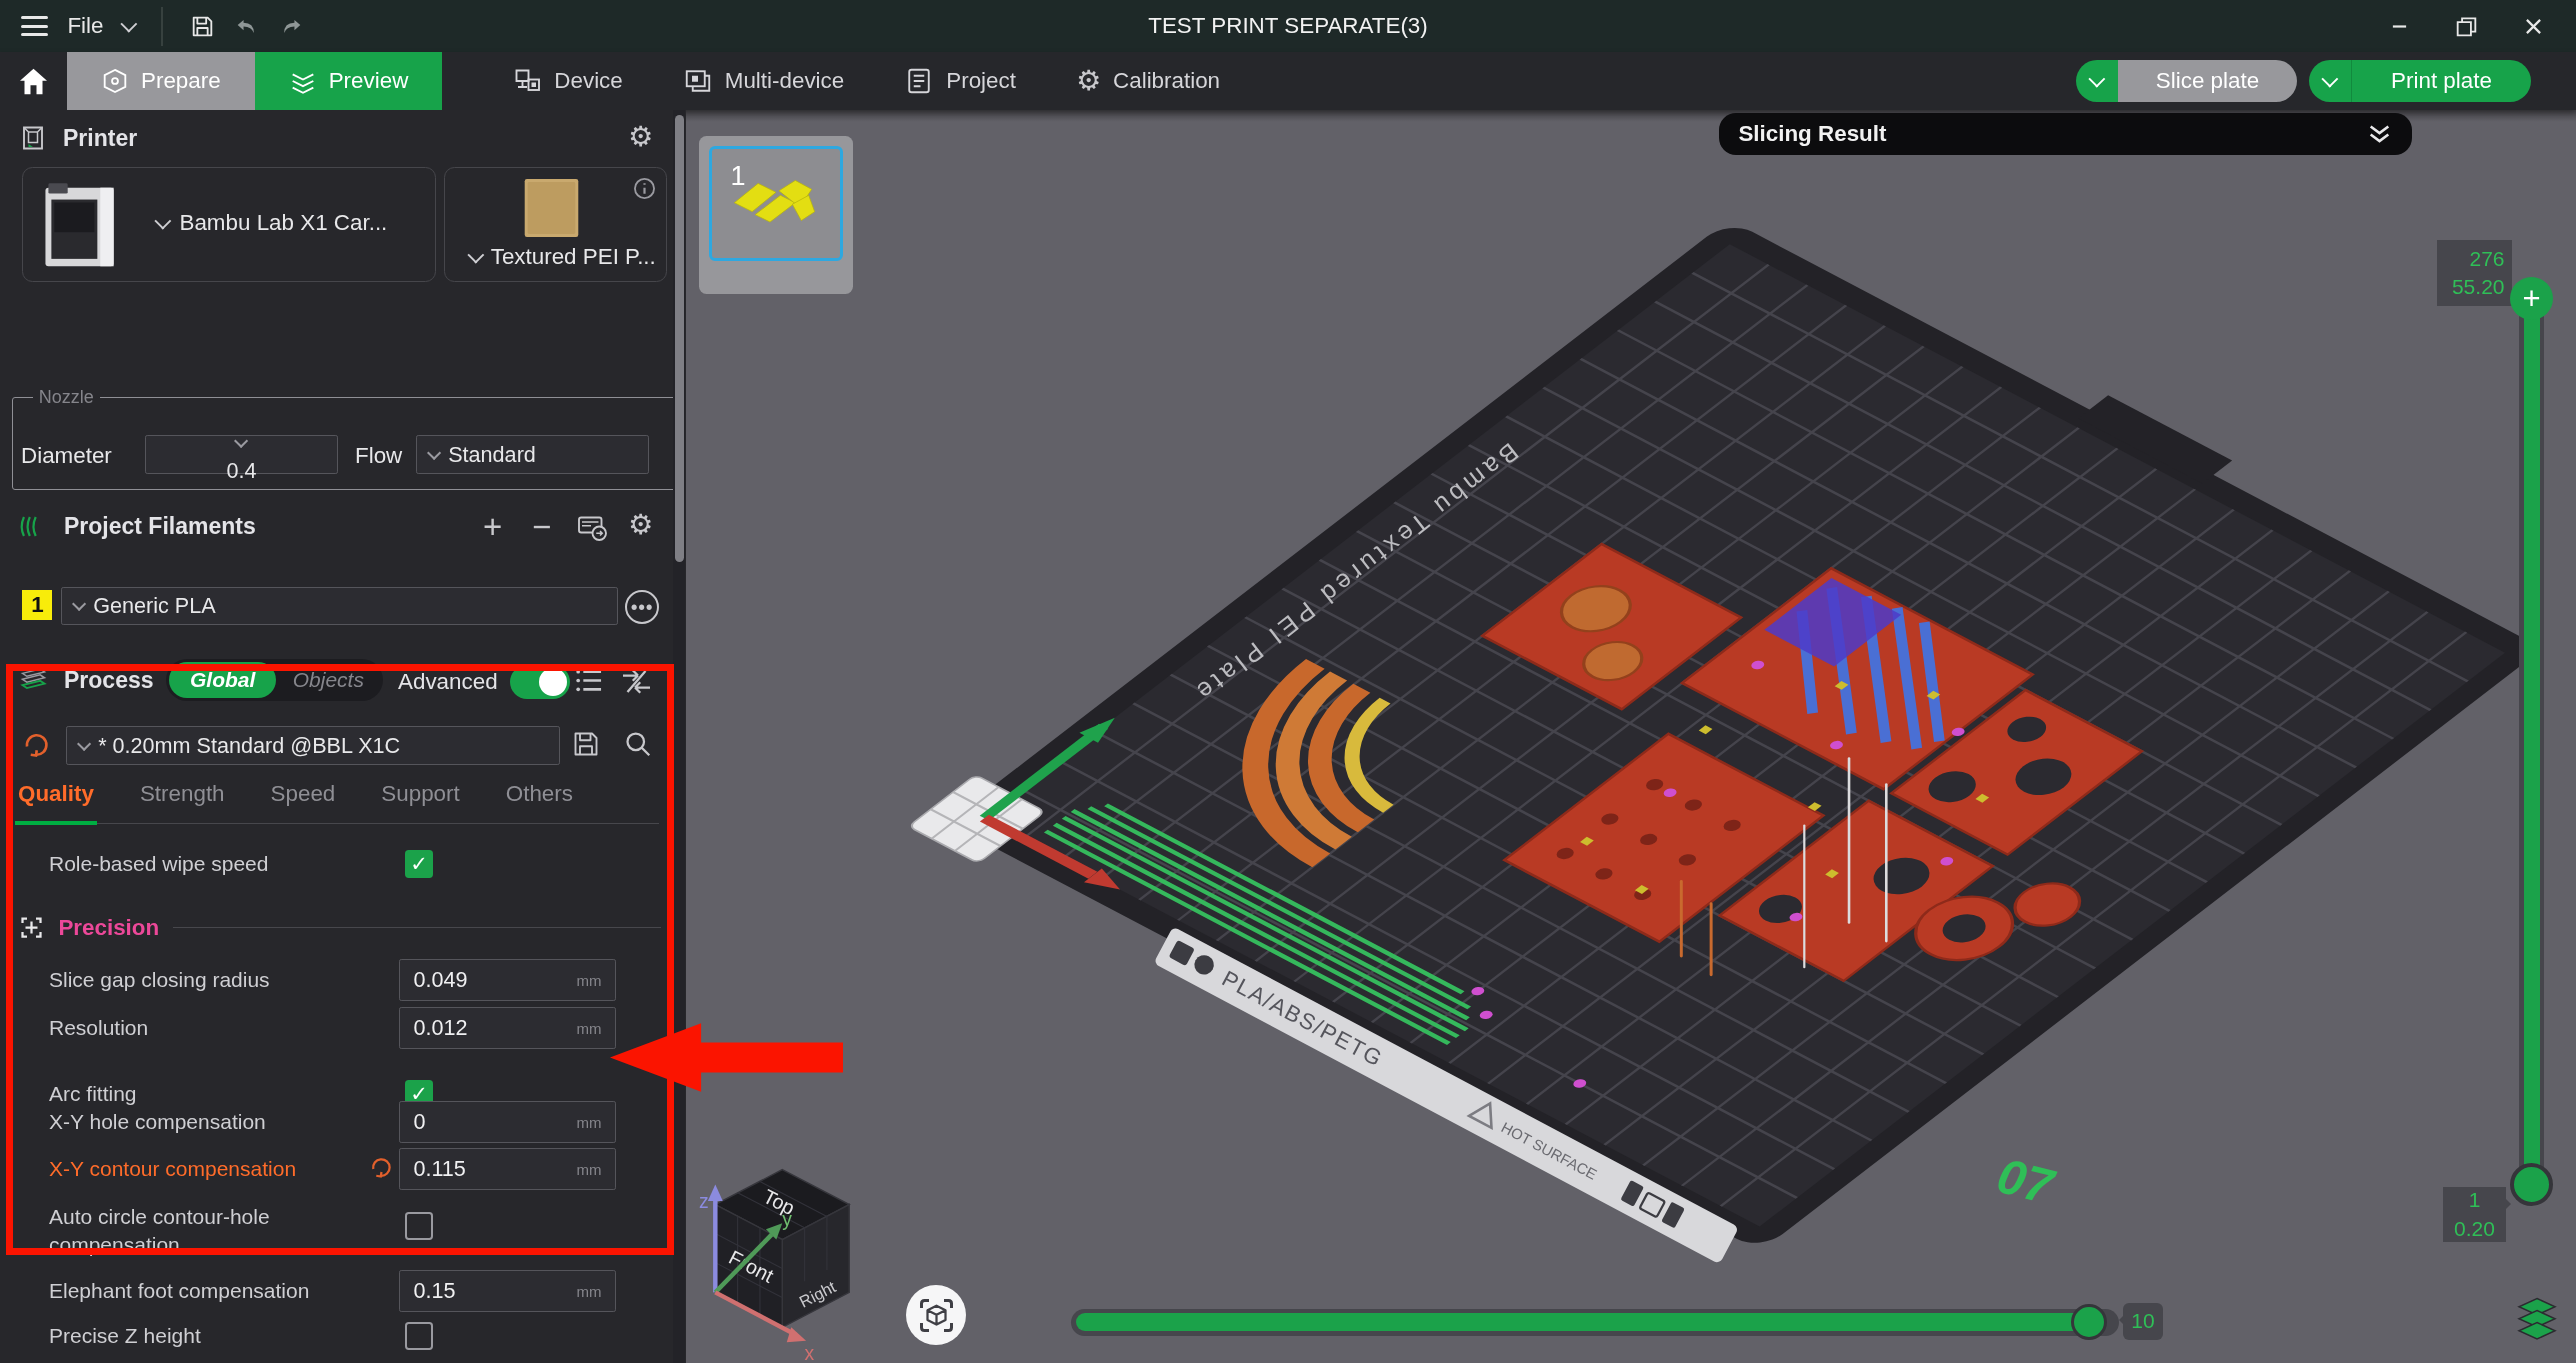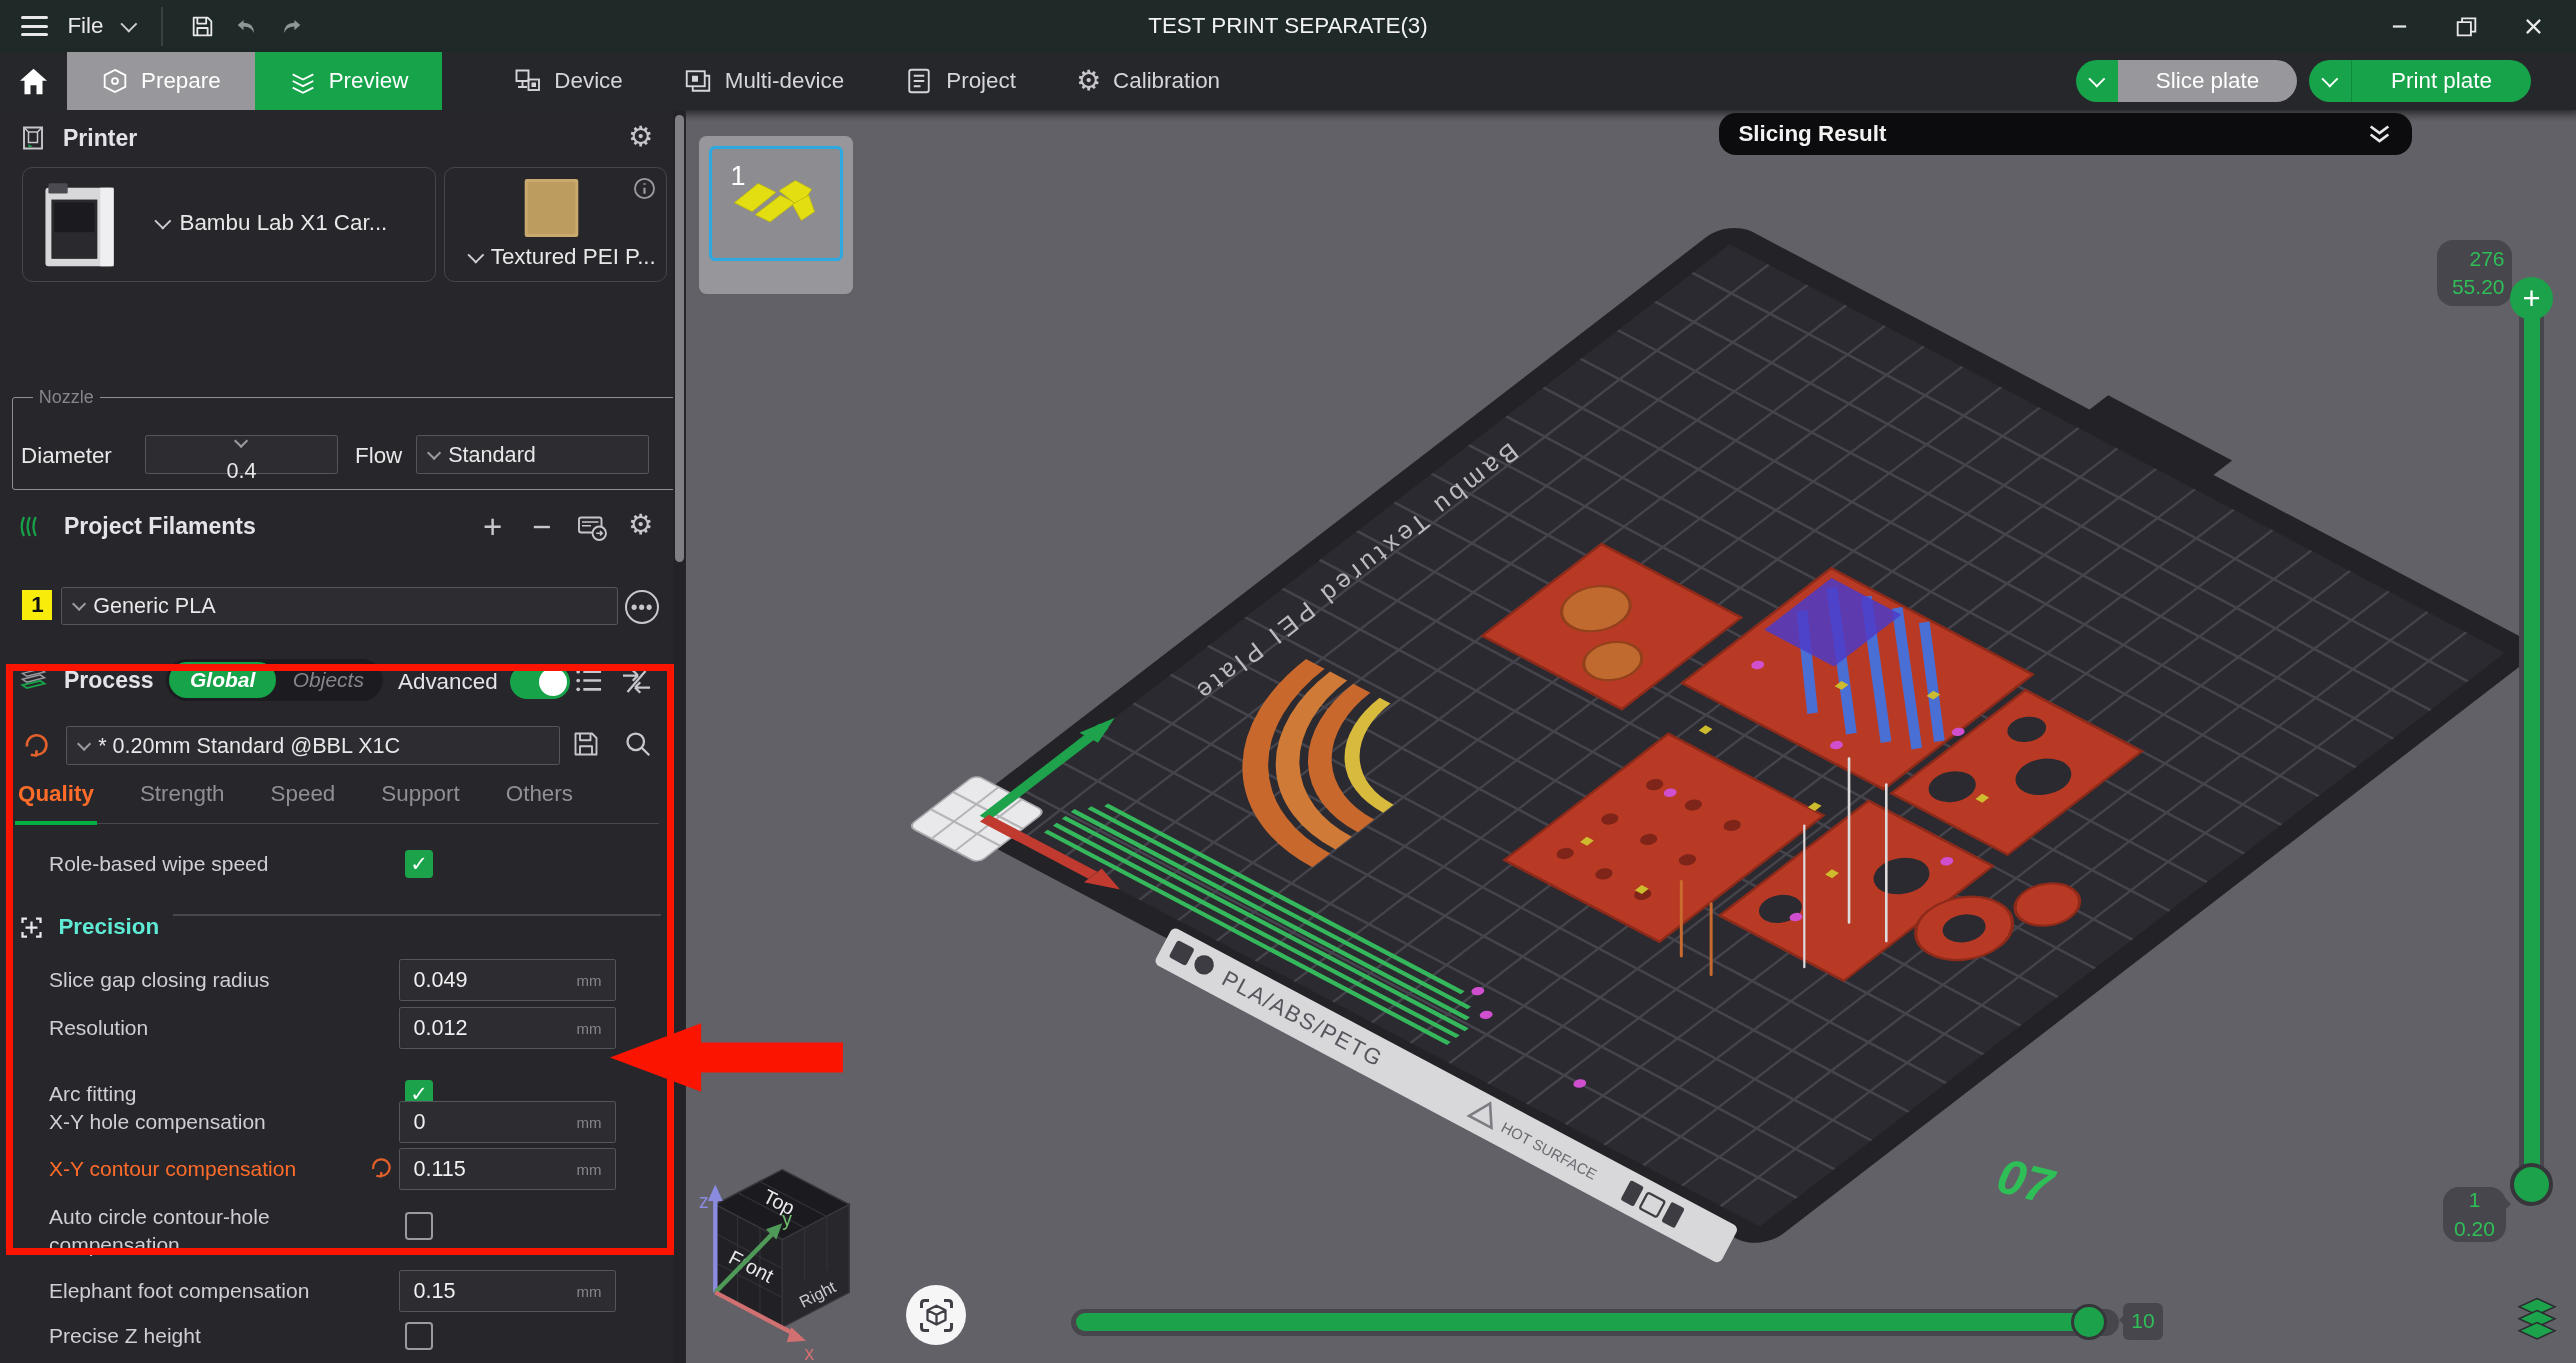--- a/index.html
+++ b/index.html
@@ -56,36 +56,36 @@
   .set-tab.active::after{content:"";position:absolute;left:-3px;right:-3px;bottom:-18px;height:4.5px;background:#00ae42;}
   .row{position:absolute;left:49px;width:611px;display:flex;align-items:center;}
   .set-label{font-size:21px;color:#cfcfd3;width:328px;line-height:1.35;}
   .set-label.highlight{color:#ff6c2a;}
   .num-input{position:absolute;left:350px;width:188px;height:40px;border:1.5px solid #55555b;background:#2c2c31;border-radius:2.2px;display:flex;align-items:center;justify-content:space-between;padding:0 13.4px;}
   .num-val{font-size:21.6px;color:#f0f0f2;}
   .num-unit{font-size:15px;color:#85858b;}
   .chk{position:absolute;left:356px;width:28px;height:28px;border:2.2px solid #9a9aa0;border-radius:3.7px;box-sizing:border-box;}
   .chk.checked{background:#1ba24a;border-color:#1ba24a;}
   .chk.checked::after{content:"✓";position:absolute;inset:0;color:#fff;font-size:21px;font-weight:bold;display:flex;align-items:center;justify-content:center;}
-  .subsec{position:absolute;left:18px;display:flex;gap:13.4px;font-size:22.4px;font-weight:bold;color:#5eead4;width:643px;}
+  .subsec{position:absolute;left:18px;display:flex;align-items:center;gap:13.4px;font-size:22.4px;font-weight:bold;color:#ec4899;width:643px;}
   .subsec .line{flex:1;height:1.5px;background:#47474c;}
   .scrollbar{position:absolute;left:673px;top:0;width:12px;height:1253px;background:#232328;}
   .scroll-thumb{position:absolute;left:1.5px;top:4.5px;width:9px;height:447px;background:#7f7f85;border-radius:4.5px;}
 
   
   #red-box{left:6px;top:664px;width:654px;height:577px;border:7.5px solid #fb1400;z-index:40;pointer-events:none;}
   #red-arrow{left:610px;top:1023px;z-index:41;pointer-events:none;}
 
   
   #plate-thumb{left:699px;top:136px;width:154px;height:158px;background:#97979b;border-radius:7.5px;z-index:6;}
   #plate-thumb .inner{position:absolute;left:10.4px;top:10.4px;width:128px;height:109px;background:#8d8d91;border:3px solid #2ea8e0;border-radius:6px;}
   #plate-thumb .num{position:absolute;left:18px;top:12px;color:#fff;font-size:27px;}
   #slicing-bar{left:1719px;top:113px;width:693px;height:42px;background:#0c0c0e;display:flex;align-items:center;justify-content:space-between;padding:0 19.4px;box-sizing:border-box;z-index:6;border-radius:17px;}
   #slicing-bar .lbl{color:#f2f2f2;font-size:22.4px;font-weight:bold;}
-  .badge{position:absolute;background:#46464c;border-radius:16px;color:#2fbf57;font-size:21px;line-height:1.35;display:flex;flex-direction:column;align-items:center;justify-content:center;z-index:6;}
+  .badge{position:absolute;background:#46464c;border-radius:0;color:#2fbf57;font-size:21px;line-height:1.35;display:flex;flex-direction:column;align-items:center;justify-content:center;z-index:6;}
   #badge-top{left:2437px;top:240px;width:75px;height:66px;align-items:flex-end;padding-right:7.5px;box-sizing:border-box;}
   #badge-top::after{content:"";position:absolute;right:-6px;bottom:7.5px;border:7.5px solid transparent;border-left-color:#46464c;}
   #badge-layer{left:2443px;top:1187px;width:63px;height:55px;}
   #badge-layer::after{content:"";position:absolute;right:-12px;top:10.4px;border:7.5px solid transparent;border-left-color:#46464c;}
   #vslider-track{left:2519px;top:297px;width:25px;height:907px;background:#46464c;border-radius:12.7px;z-index:5;}
   #vslider-fill{left:2524px;top:301px;width:16.4px;height:887px;background:#1ba24a;border-radius:8.2px;z-index:5;}
   #vslider-plus{left:2510px;top:277px;width:43px;height:43px;border-radius:50%;background:#1ba24a;color:#fff;font-size:31px;display:flex;align-items:center;justify-content:center;z-index:6;}
   #vslider-handle{left:2510px;top:1163px;width:43px;height:43px;border-radius:50%;background:#1ba24a;border:4.5px solid #35353a;box-sizing:border-box;z-index:6;}
   #hslider-track{left:1071px;top:1309px;width:1048px;height:27px;background:#46464c;border-radius:13.4px;z-index:5;}
   #hslider-fill{left:1076px;top:1313px;width:1011px;height:18px;background:#1ba24a;border-radius:9px;z-index:5;}

